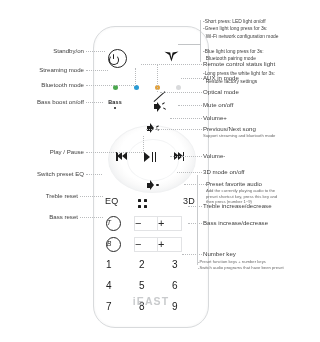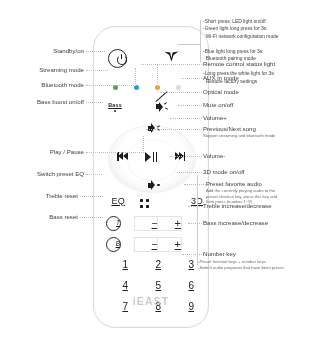--- a/index.html
+++ b/index.html
@@ -20,22 +20,22 @@
     border-radius:50%;
     background:radial-gradient(ellipse at 50% 45%, #ffffff 52%, #fafafa 62%, #f2f3f4 72%, #fbfbfb 80%, #ffffff 100%);
     border:1px solid #f0f1f2;
   }
   .dpad:after{
     content:"";position:absolute;left:18px;top:13px;width:50px;height:40px;
     border-radius:50%;border:1px solid #f3f4f5;
   }
 
   
-  .k{position:absolute;display:flex;align-items:center;justify-content:flex-end;
-     color:#1d1d1d;line-height:1;text-decoration:underline;}
+  .k{position:absolute;display:flex;align-items:center;justify-content:flex-start;
+     color:#1d1d1d;line-height:1;}
 
   .power{width:17px;height:17px;border:1.2px solid #262626;border-radius:50%;}
   .power i{position:relative;display:block;width:9px;height:9px;}
   .power i:before{content:"";position:absolute;left:3.6px;top:-0.5px;width:1.4px;height:5px;background:#1d1d1d;border-radius:1px;}
   .power i:after{content:"";position:absolute;left:0.3px;top:1.4px;width:8px;height:8px;
      border:1.4px solid #1d1d1d;border-radius:50%;border-top-color:transparent;}
 
   .led{width:5px;height:5px;border-radius:50%;}
 
   .bass-btn{font-size:5.4px;font-weight:bold;letter-spacing:.2px;flex-direction:column;}

